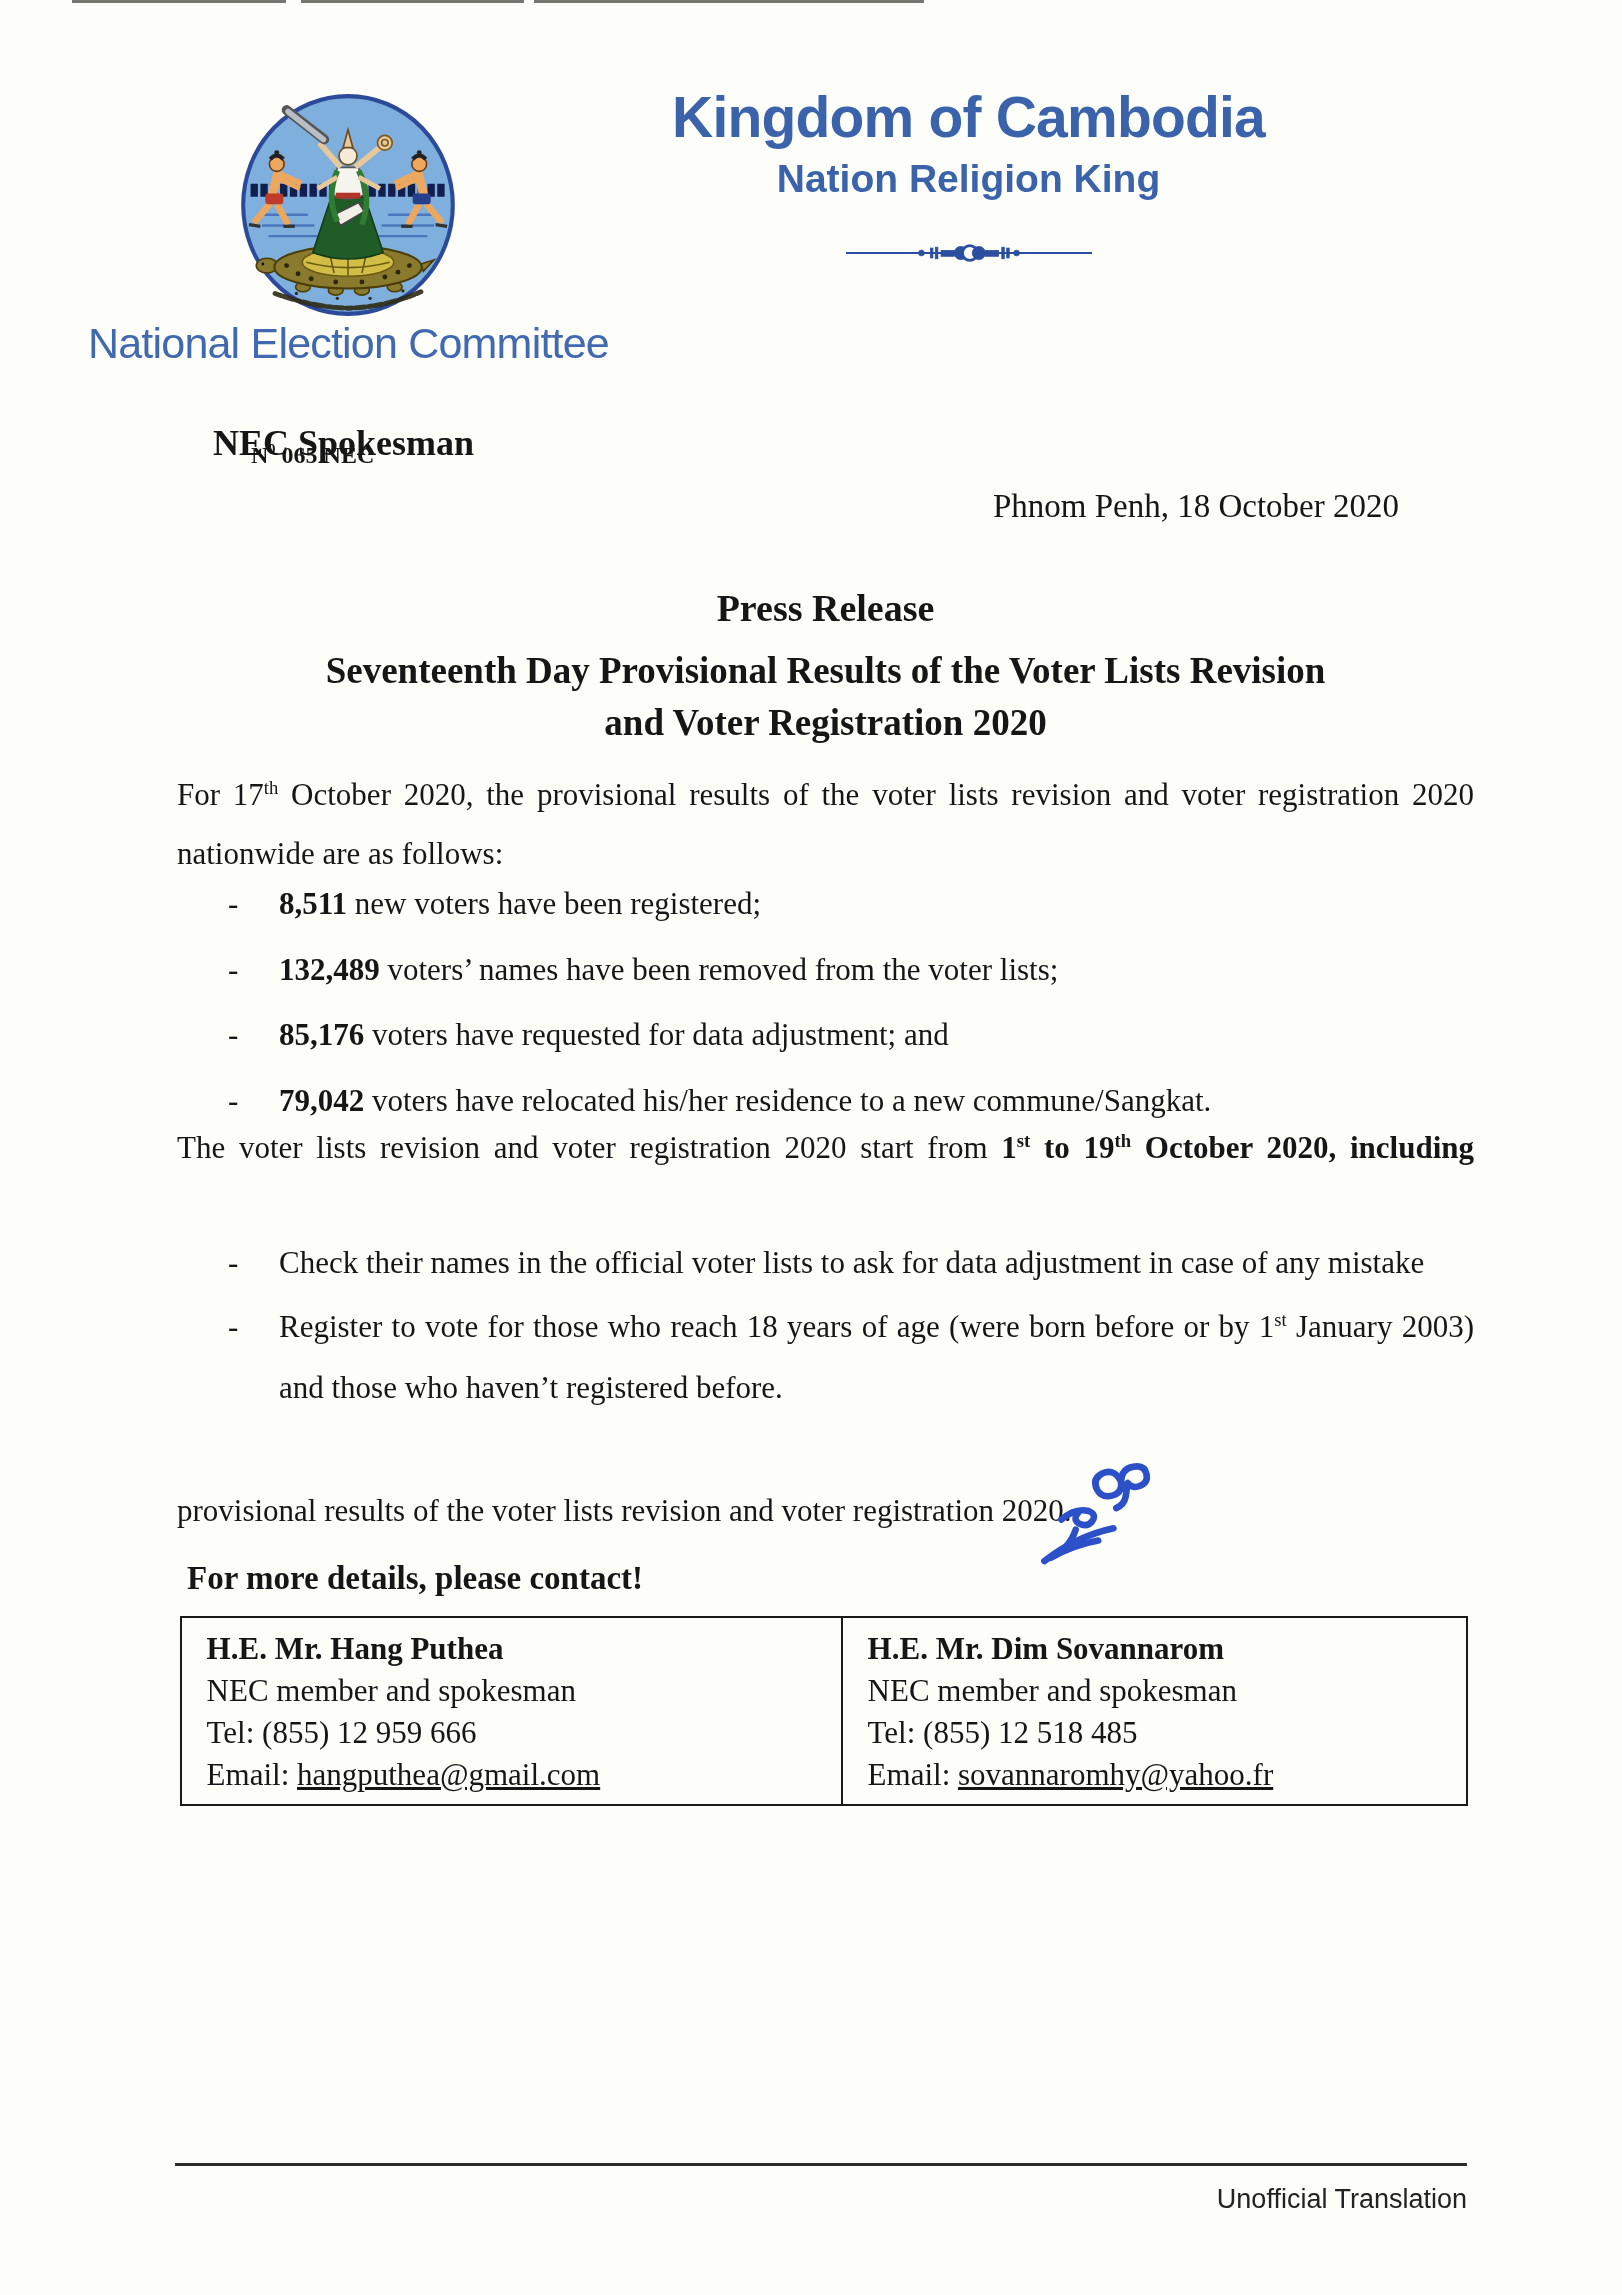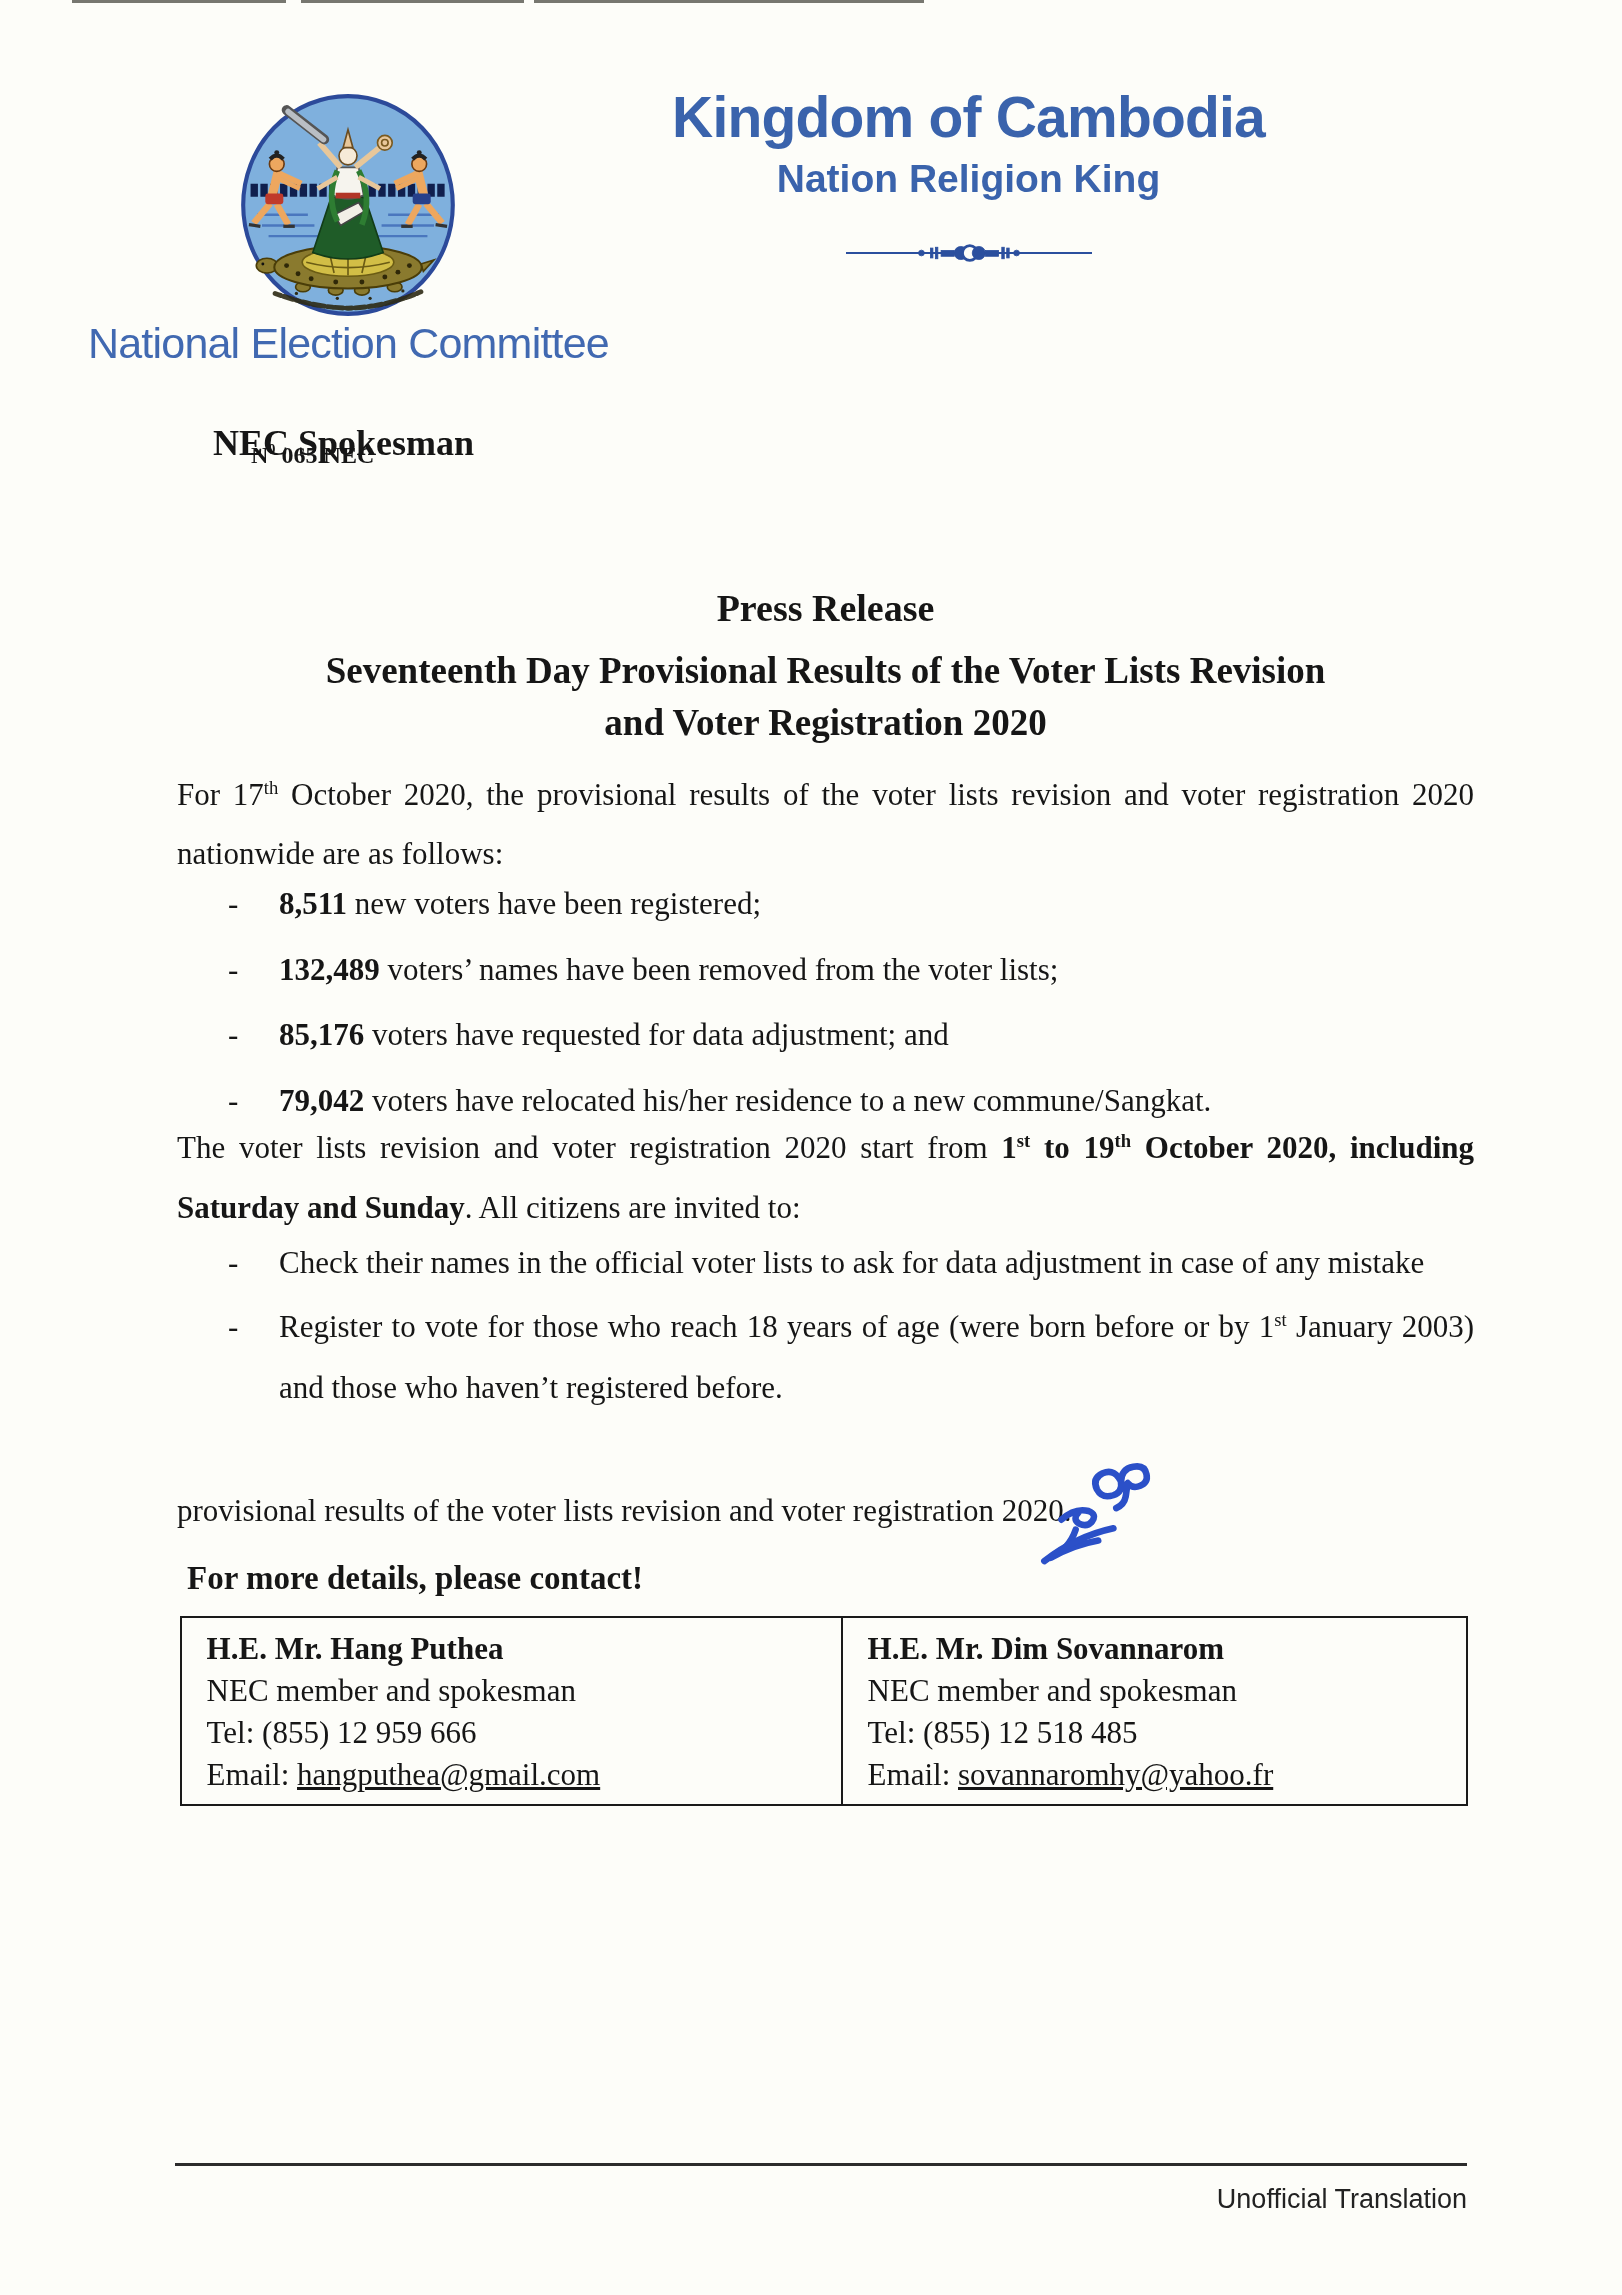--- a/index.html
+++ b/index.html
@@ -193,20 +193,21 @@
       <rect x="170" y="14" width="16" height="7"></rect>
       <rect x="190" y="10" width="3" height="14"></rect>
       <rect x="196" y="11" width="3" height="12"></rect>
       <circle cx="208" cy="17" r="3.5"></circle>
     </g>
   </svg>
 
   <div class="abs committee">National Election Committee</div>
   <div class="abs spokesman">NEC Spokesman</div>
   <div class="abs refno"><span>N</span><sup>0</sup><span> 065 NEC</span></div>
+  <div class="abs pdate">Phnom Penh, 18 October 2020</div>
 
   <div class="abs press">Press Release</div>
   <div class="abs doctitle">
     <div>Seventeenth Day Provisional Results of the Voter Lists Revision</div>
     <div>and Voter Registration 2020</div>
   </div>
 
   <div class="abs bodyline jall" style="top:765px;"><span>For 17</span><sup>th</sup><span> October 2020, the provisional results of the voter lists revision and voter registration 2020</span></div>
   <div class="abs bodyline" style="top:824px;"><span>nationwide are as follows:</span></div>
 
@@ -223,21 +224,20 @@
       <span class="dash">-</span>
       <span><span class="b">85,176</span><span> voters have requested for data adjustment; and</span></span>
     </div>
     <div class="bullet">
       <span class="dash">-</span>
       <span><span class="b">79,042</span><span> voters have relocated his/her residence to a new commune/Sangkat.</span></span>
     </div>
   </div>
 
   <div class="abs bodyline jall" style="top:1117px;line-height:61px;"><span>The voter lists revision and voter registration 2020 start from </span><span class="b">1</span><sup class="b">st</sup><span class="b"> to 19</span><sup class="b">th</sup><span class="b"> October 2020, including</span></div>
-  <div class="abs bodyline" style="top:1177px;line-height:61px;"><span class="b">Saturday and Sunday</span><span>. All citizens are invited to:</span></div>
 
   <div class="abs bullets invite" style="top:1232px;">
     <div class="invitewrap" style="margin-bottom:3.3px;">
       <span class="dash">-</span>
       <span><span>Check their names in the official voter lists to ask for data adjustment in case of any mistake</span></span>
     </div>
     <div class="invitewrap">
       <span class="dash">-</span>
       <div class="jall"><span>Register to vote for those who reach 18 years of age (were born before or by 1</span><sup>st</sup><span> January 2003)</span></div>
       <div><span>and those who haven’t registered before.</span></div>

